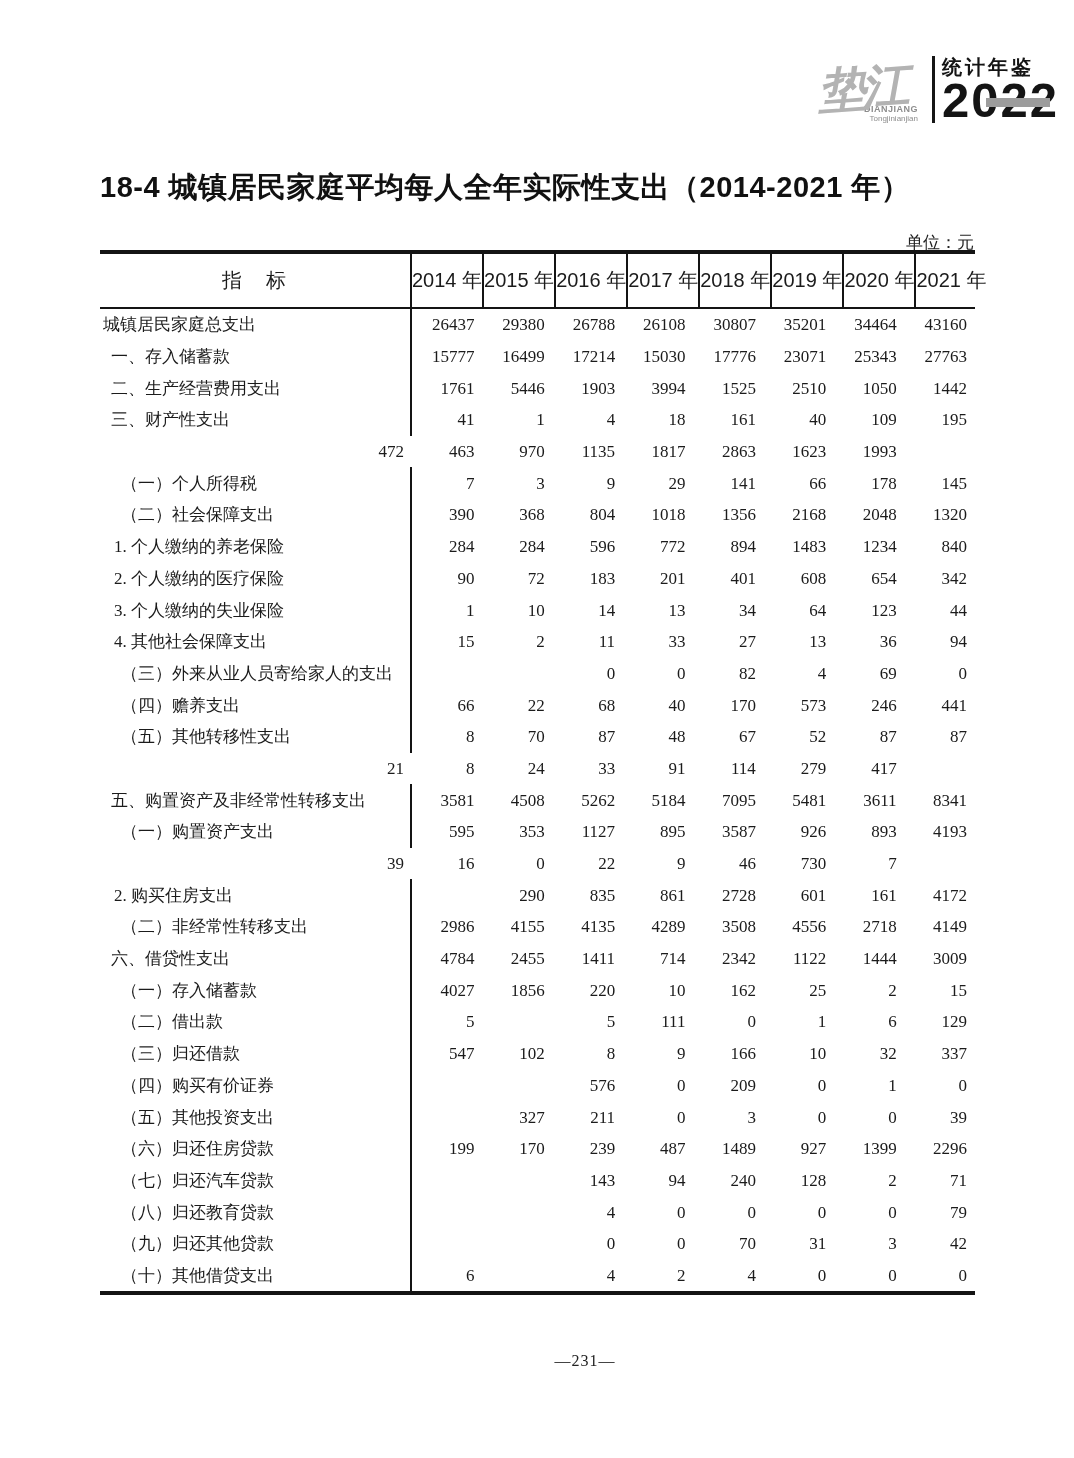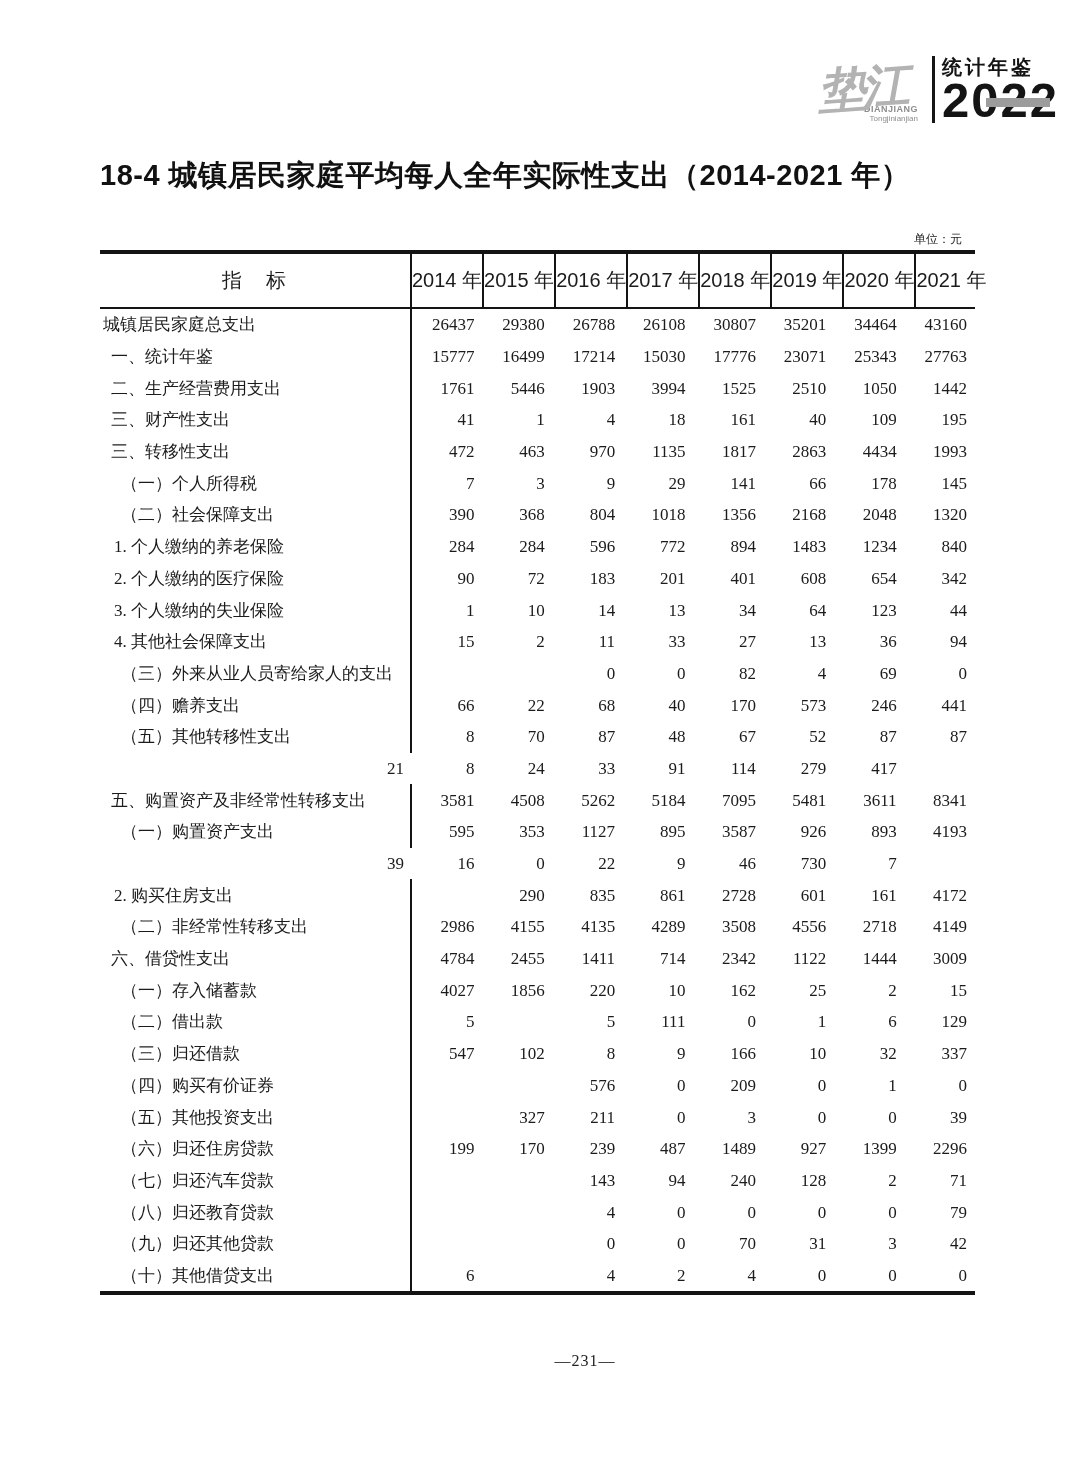--- a/index.html
+++ b/index.html
@@ -17,27 +17,27 @@
   }
   .logo-en{text-align:right;line-height:1.05;margin-top:-4px;font-family:"Liberation Sans",sans-serif;color:#8d8d8d;}
   .logo-en .l1{font-size:9px;font-weight:bold;letter-spacing:0.5px;}
   .logo-en .l2{font-size:8px;}
   .logo-right{border-left:3px solid #161616;padding-left:7px;margin-left:14px;padding-bottom:1px;}
   .yb-label{font-family:"Liberation Sans",sans-serif;font-weight:900;font-size:20px;line-height:1.1;letter-spacing:3px;color:#141414;white-space:nowrap;}
   .yb-year{font-family:"Liberation Sans",sans-serif;font-weight:900;font-size:49px;line-height:0.9;letter-spacing:2px;color:#141414;}
   .logo-bar{position:absolute;top:98px;left:986px;width:64px;height:9px;background:#9c9c9c;}
   
   .doc-title{
-    position:absolute;top:156px;left:100px;width:880px;
+    position:absolute;top:168px;left:100px;width:880px;
     font-family:"Liberation Sans",sans-serif;font-weight:900;font-size:29px;
     letter-spacing:0.5px;color:#111;white-space:nowrap;
   }
   .unit-label{
-    position:absolute;top:231px;left:100px;width:862px;text-align:right;
-    font-size:12px;color:#222;
+    position:absolute;top:231px;left:112px;width:862px;text-align:right;
+    font-size:17px;color:#222;
   }
   
   .stat-table{position:absolute;top:250px;left:100px;width:875px;}
   .thead{
     display:grid;grid-template-columns:312px repeat(8,1fr);
     border-top:4px solid #141414;border-bottom:2px solid #141414;height:53px;
   }
   .th{display:flex;align-items:center;justify-content:center;
     font-family:"Liberation Sans",sans-serif;font-size:20px;color:#1b1b1b;white-space:nowrap;}
   .th.indicator{border-right:2px solid #141414;letter-spacing:2px;}
@@ -98,21 +98,21 @@
         <div class="td num">26437</div>
         <div class="td num">29380</div>
         <div class="td num">26788</div>
         <div class="td num">26108</div>
         <div class="td num">30807</div>
         <div class="td num">35201</div>
         <div class="td num">34464</div>
         <div class="td num">43160</div>
       </div>
       <div class="tr">
-        <div class="td label ind-1">一、统计年鉴</div>
+        <div class="td label ind-1">一、存入储蓄款</div>
         <div class="td num">15777</div>
         <div class="td num">16499</div>
         <div class="td num">17214</div>
         <div class="td num">15030</div>
         <div class="td num">17776</div>
         <div class="td num">23071</div>
         <div class="td num">25343</div>
         <div class="td num">27763</div>
       </div>
       <div class="tr">
@@ -131,28 +131,27 @@
         <div class="td num">41</div>
         <div class="td num">1</div>
         <div class="td num">4</div>
         <div class="td num">18</div>
         <div class="td num">161</div>
         <div class="td num">40</div>
         <div class="td num">109</div>
         <div class="td num">195</div>
       </div>
       <div class="tr">
-        <div class="td label ind-1">三、转移性支出</div>
         <div class="td num">472</div>
         <div class="td num">463</div>
         <div class="td num">970</div>
         <div class="td num">1135</div>
         <div class="td num">1817</div>
         <div class="td num">2863</div>
-        <div class="td num">4434</div>
+        <div class="td num">1623</div>
         <div class="td num">1993</div>
       </div>
       <div class="tr">
         <div class="td label ind-2">（一）个人所得税</div>
         <div class="td num">7</div>
         <div class="td num">3</div>
         <div class="td num">9</div>
         <div class="td num">29</div>
         <div class="td num">141</div>
         <div class="td num">66</div>

